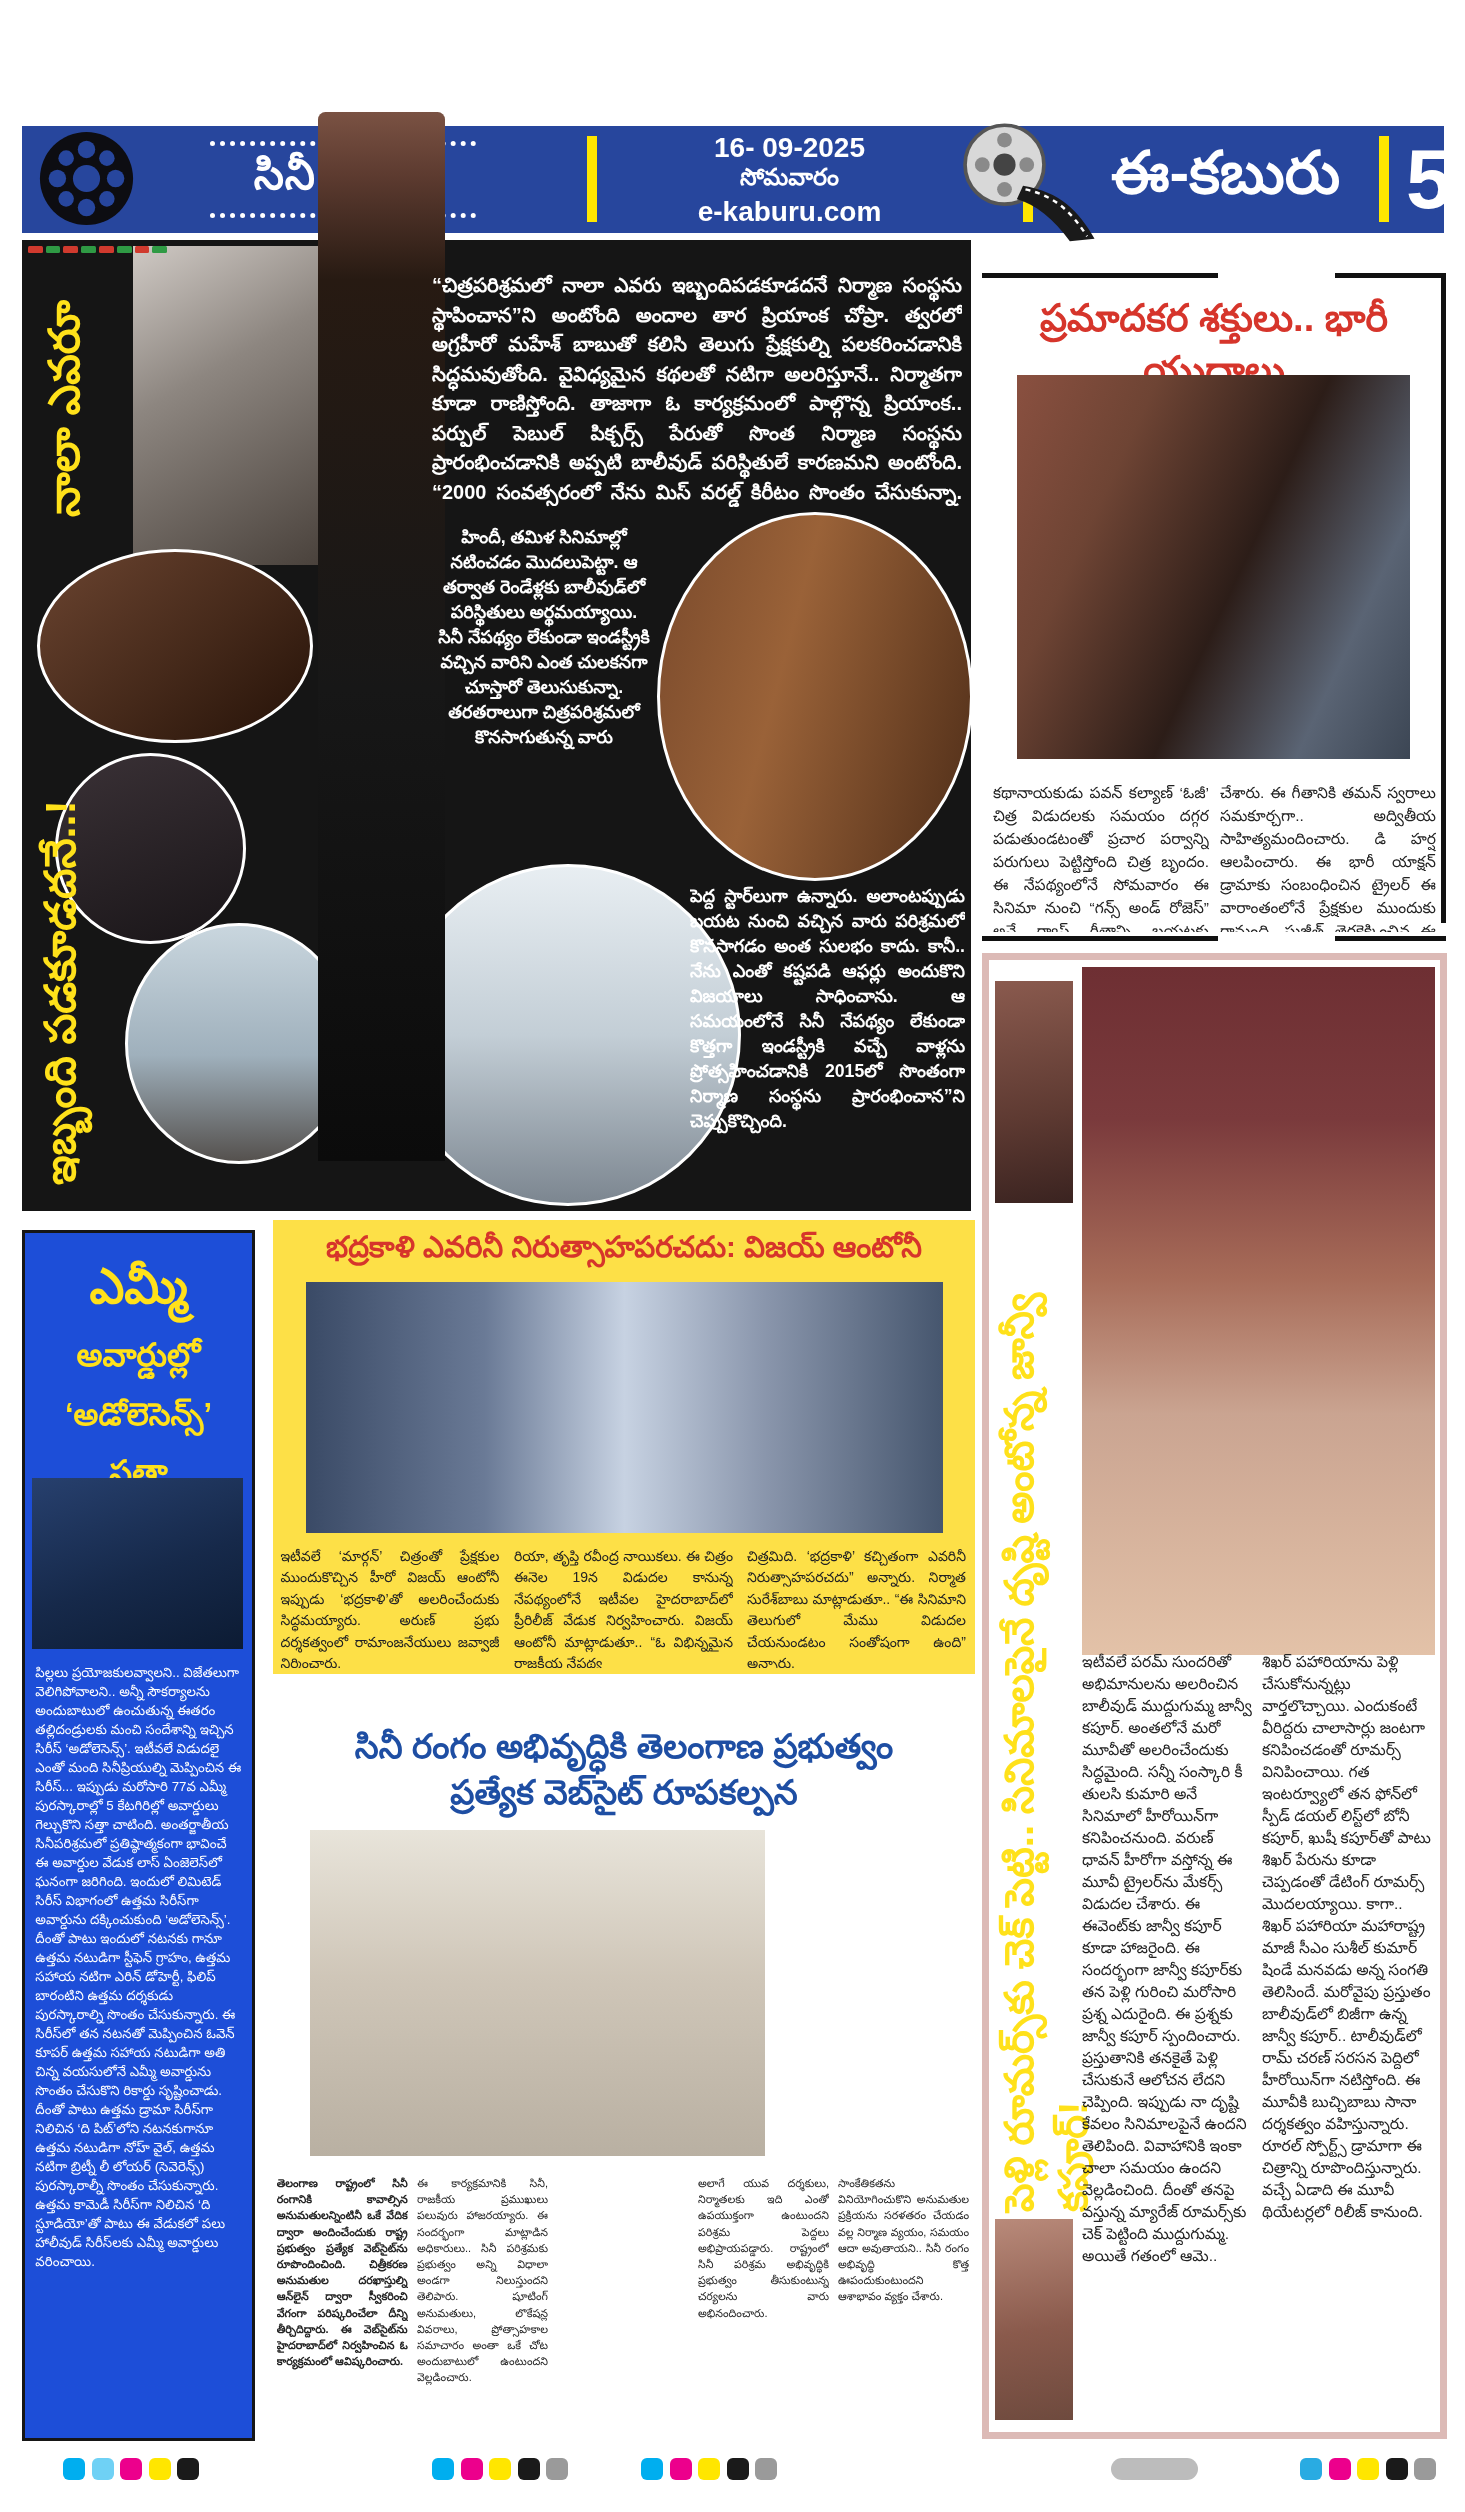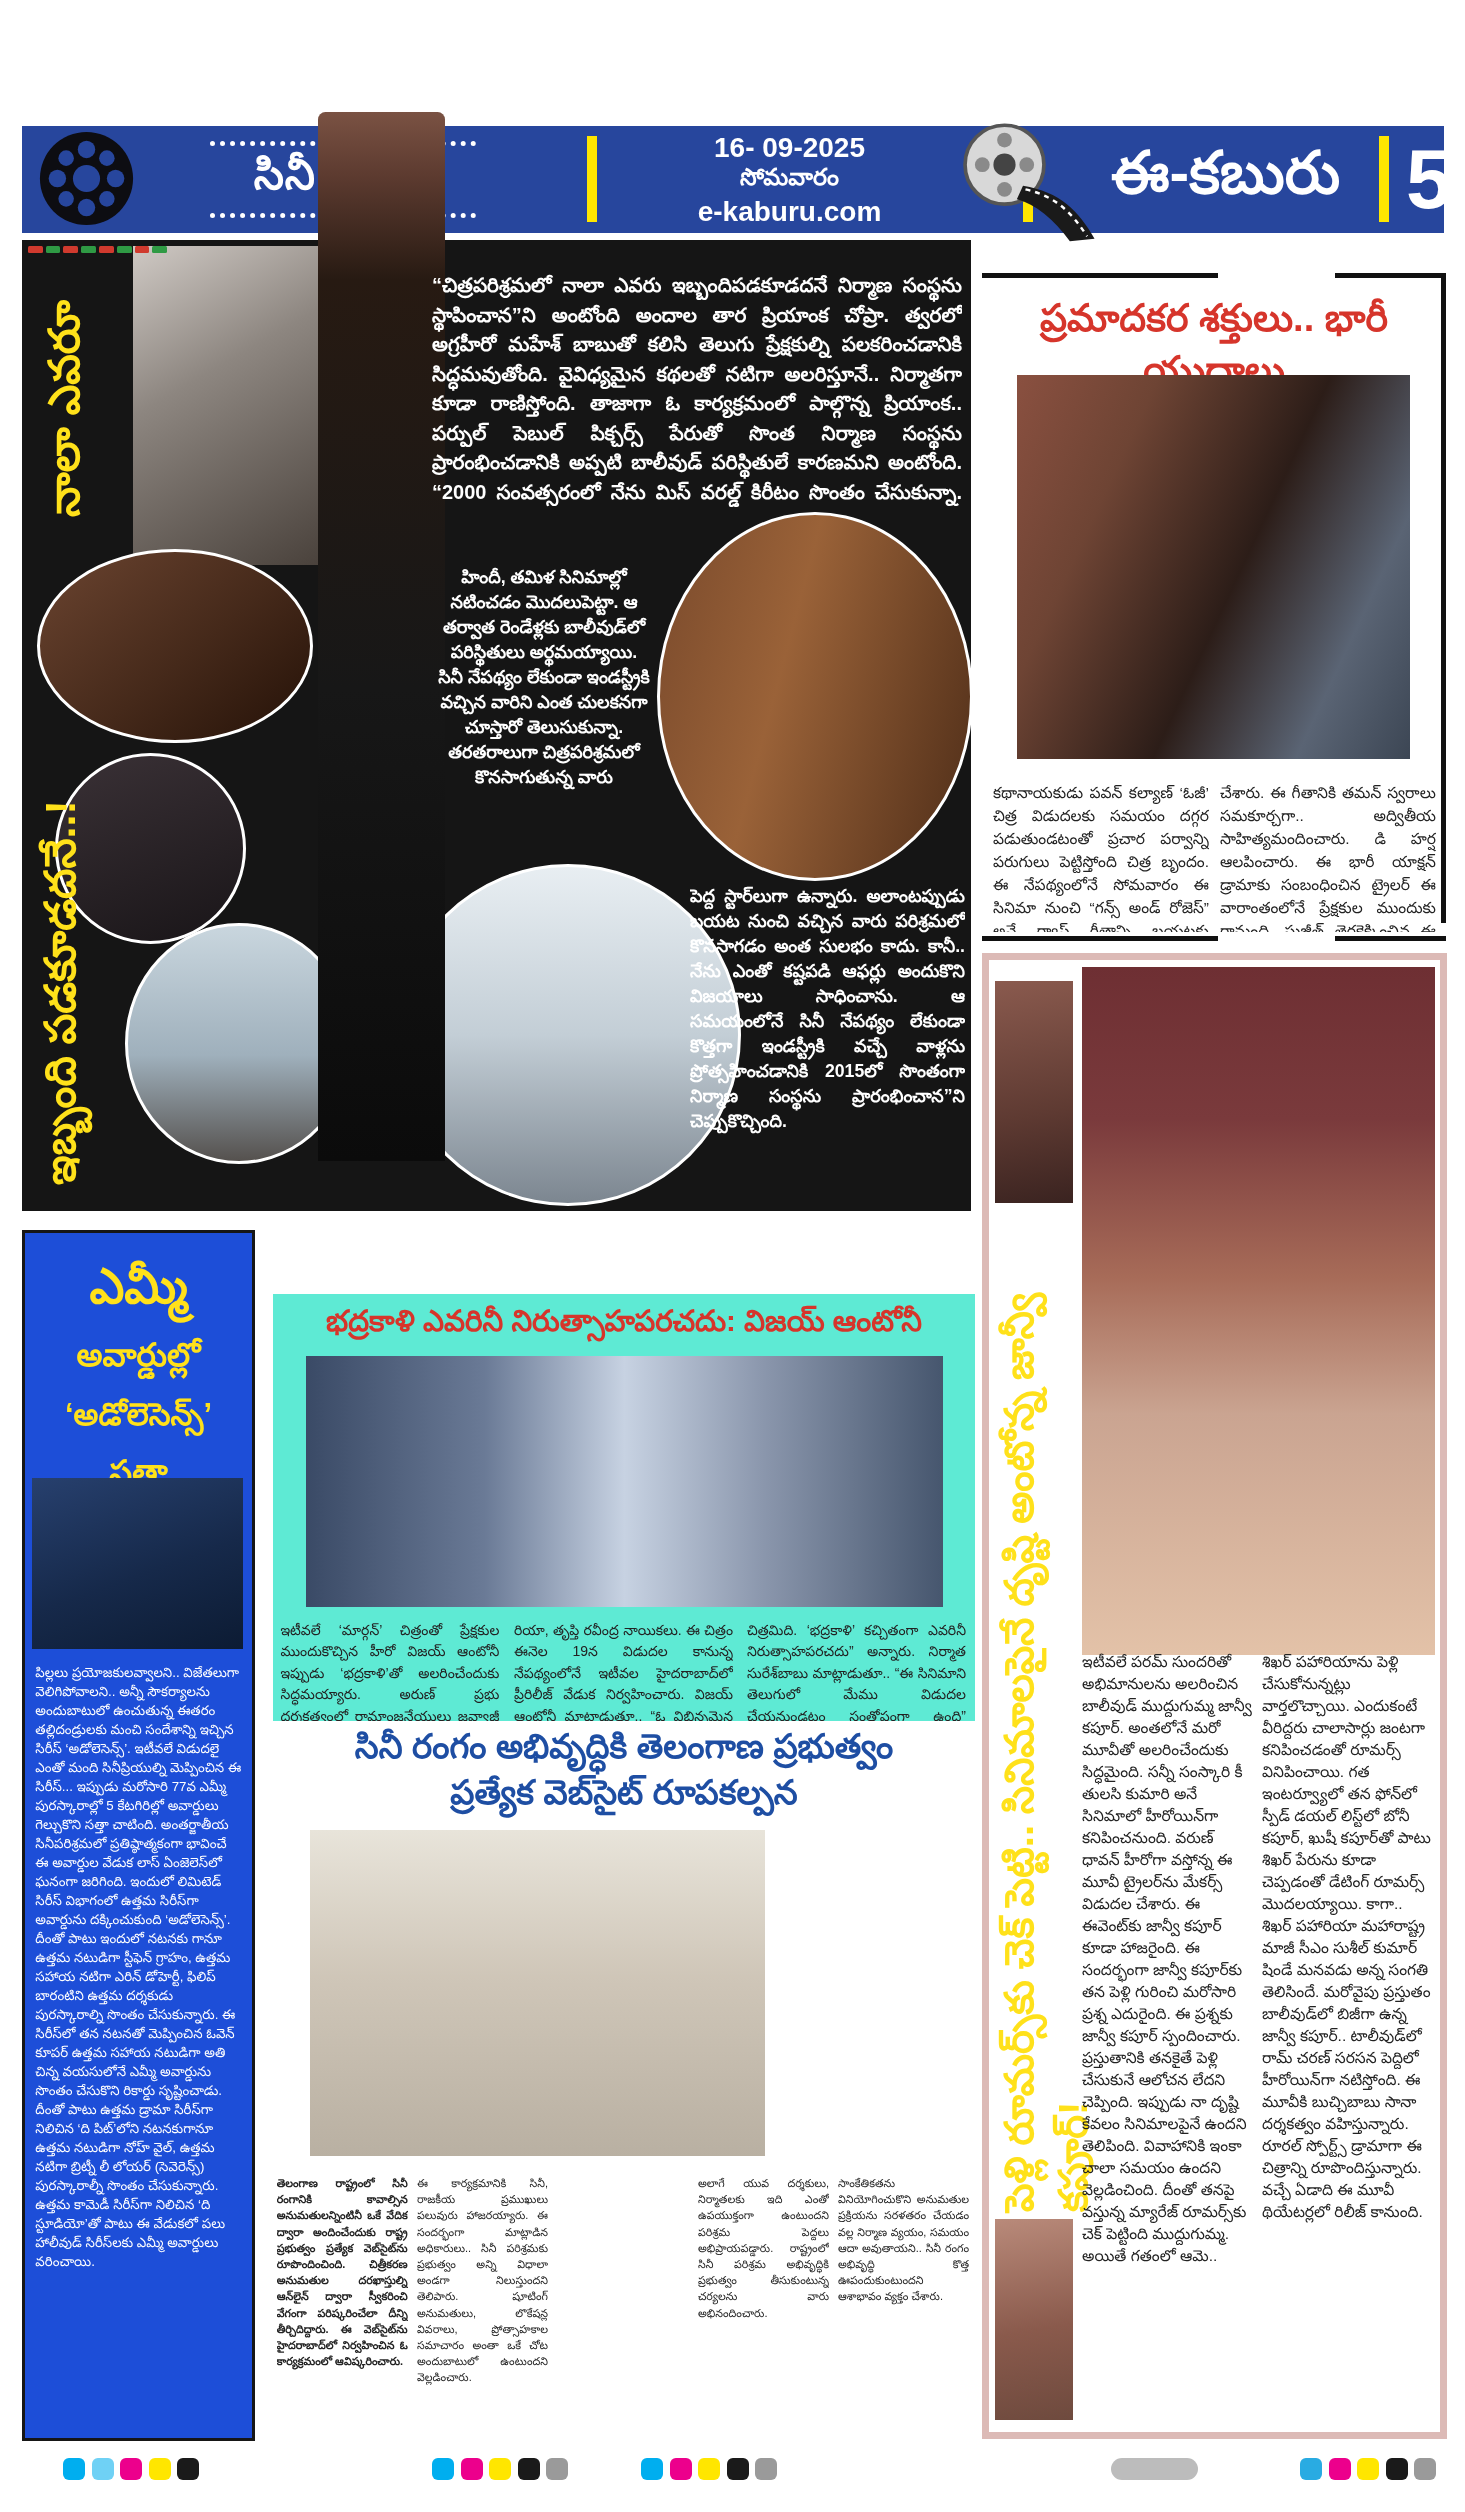--- a/index.html
+++ b/index.html
@@ -30,21 +30,21 @@
   .ring{border:3.7px solid #ffffff;border-radius:50%;}
   .pc-rect{left:111px;top:5.9px;width:185px;height:319px;background:linear-gradient(150deg,#cfc9c4,#8d8680 40%,#4a423c);}
   .pc-oval{left:14.8px;top:309px;width:270px;height:188px;border-radius:50%;border:3px solid #fff;background:linear-gradient(140deg,#6b4430,#45291a 55%,#241107);}
   .pc-smallc{left:33px;top:513px;width:185px;height:185px;background:linear-gradient(160deg,#3a3136,#191518);}
   .pc-cityc{left:103px;top:683px;width:222px;height:235px;background:linear-gradient(180deg,#c9d6de,#9fb0bc 55%,#55514e);}
   .pc-bigc{left:635px;top:272px;width:310px;height:363px;background:linear-gradient(105deg,#7a4a2c,#9a6238 40%,#4e2d18);}
   .pc-botc{left:373px;top:624px;width:340px;height:336px;background:linear-gradient(180deg,#e8eef2,#c3ced6 50%,#7c8690);}
   .pc-standing{position:absolute;left:318px;top:112px;width:127px;height:1049px;z-index:4;border-radius:7.4px 7.4px 0 0;background:linear-gradient(180deg,#7a5243 0%,#5d3b30 6%,#271a12 16%,#171717 55%,#0b0b0b 100%);}
   .pctext{position:absolute;color:#ffffff;font-weight:600;text-align:justify;overflow:hidden;z-index:6;}
   .pc-a{left:410px;top:31px;width:530px;height:238px;font-size:20px;line-height:29.5px;}
-  .pc-b{left:414px;top:285px;width:216px;height:332px;font-size:17.7px;line-height:25px;text-align:center;margin-top:40px;}
+  .pc-b{left:414px;top:285px;width:216px;height:332px;font-size:17.7px;line-height:25px;text-align:center;}
   .pc-c{left:668px;top:644px;width:275px;height:319px;font-size:17.7px;line-height:25px;}
   .dashes{position:absolute;left:5.9px;top:1.5px;z-index:7;}
   .dashes .mark{width:14.8px;height:6.6px;border-radius:1.5px;margin-right:3px;display:inline-block;}
 
   
   .pwbox{position:absolute;left:982px;top:273px;width:464px;height:668px;background:#fff;}
   .rule{position:absolute;background:#111;}
   .pw-h{position:absolute;left:0;top:23.6px;width:100%;text-align:center;color:#d6352b;font-size:38px;font-weight:bold;}
   .pw-photo{position:absolute;left:35px;top:102px;width:393px;height:384px;background:linear-gradient(115deg,#8a5040 0%,#6e4434 25%,#2c1d18 55%,#5a6474 80%,#3c4654 100%);}
   .pw-col{position:absolute;top:508px;width:216px;height:151px;font-size:15.5px;line-height:23px;color:#222;text-align:justify;overflow:hidden;}
@@ -61,21 +61,21 @@
   .embox{position:absolute;left:22px;top:1230px;width:233px;height:1211px;background:#1d4ed8;border:3.7px solid #161616;box-sizing:border-box;}
   .em-h{width:100%;text-align:center;color:#ffe11a;font-weight:bold;}
   .em-h1{font-size:49px;margin-top:25px;}
   .em-h2{font-size:32.5px;margin-top:10.3px;}
   .em-h3{font-size:31px;margin-top:15px;}
   .em-h4{font-size:32.5px;margin-top:13.3px;}
   .em-photo{position:absolute;left:7.4px;top:245px;width:211px;height:171px;background:linear-gradient(160deg,#27406e,#16294a 55%,#0c1b33);}
   .em-body{position:absolute;left:10.3px;top:430px;width:207px;height:761px;color:#fff;font-size:13.3px;line-height:19px;overflow:hidden;}
 
   
-  .vjbox{position:absolute;left:273px;top:1294px;width:702px;height:454px;background:#5eead4;}
+  .vjbox{position:absolute;left:273px;top:1220px;width:702px;height:454px;background:#fde047;}
   .vj-h{position:absolute;left:0;top:10.3px;width:100%;text-align:center;color:#d6352b;font-size:29.5px;font-weight:bold;}
   .vj-photo{position:absolute;left:33px;top:62px;width:637px;height:251px;background:linear-gradient(90deg,#3a4a66,#6a7a96 28%,#c7d2e2 50%,#8a96ac 72%,#46566e);}
   .vj-col{position:absolute;top:326px;width:219px;height:122px;font-size:14px;line-height:21.4px;color:#222;text-align:justify;overflow:hidden;}
 
   
   .tgbox{position:absolute;left:273px;top:1721px;width:702px;height:720px;background:#fff;}
   .tg-h1{position:absolute;left:0;top:5.9px;width:100%;text-align:center;color:#1e4ea3;font-size:34px;font-weight:bold;}
   .tg-h2{position:absolute;left:0;top:52px;width:100%;text-align:center;color:#1e4ea3;font-size:34px;font-weight:bold;}
   .tg-photo{position:absolute;left:37px;top:109px;width:455px;height:326px;background:linear-gradient(180deg,#e8e4da,#cfc6b8 45%,#b9b0a2);}
   .tg-col{position:absolute;top:454px;width:131px;height:258px;font-size:11px;line-height:16.2px;color:#222;text-align:justify;overflow:hidden;}

